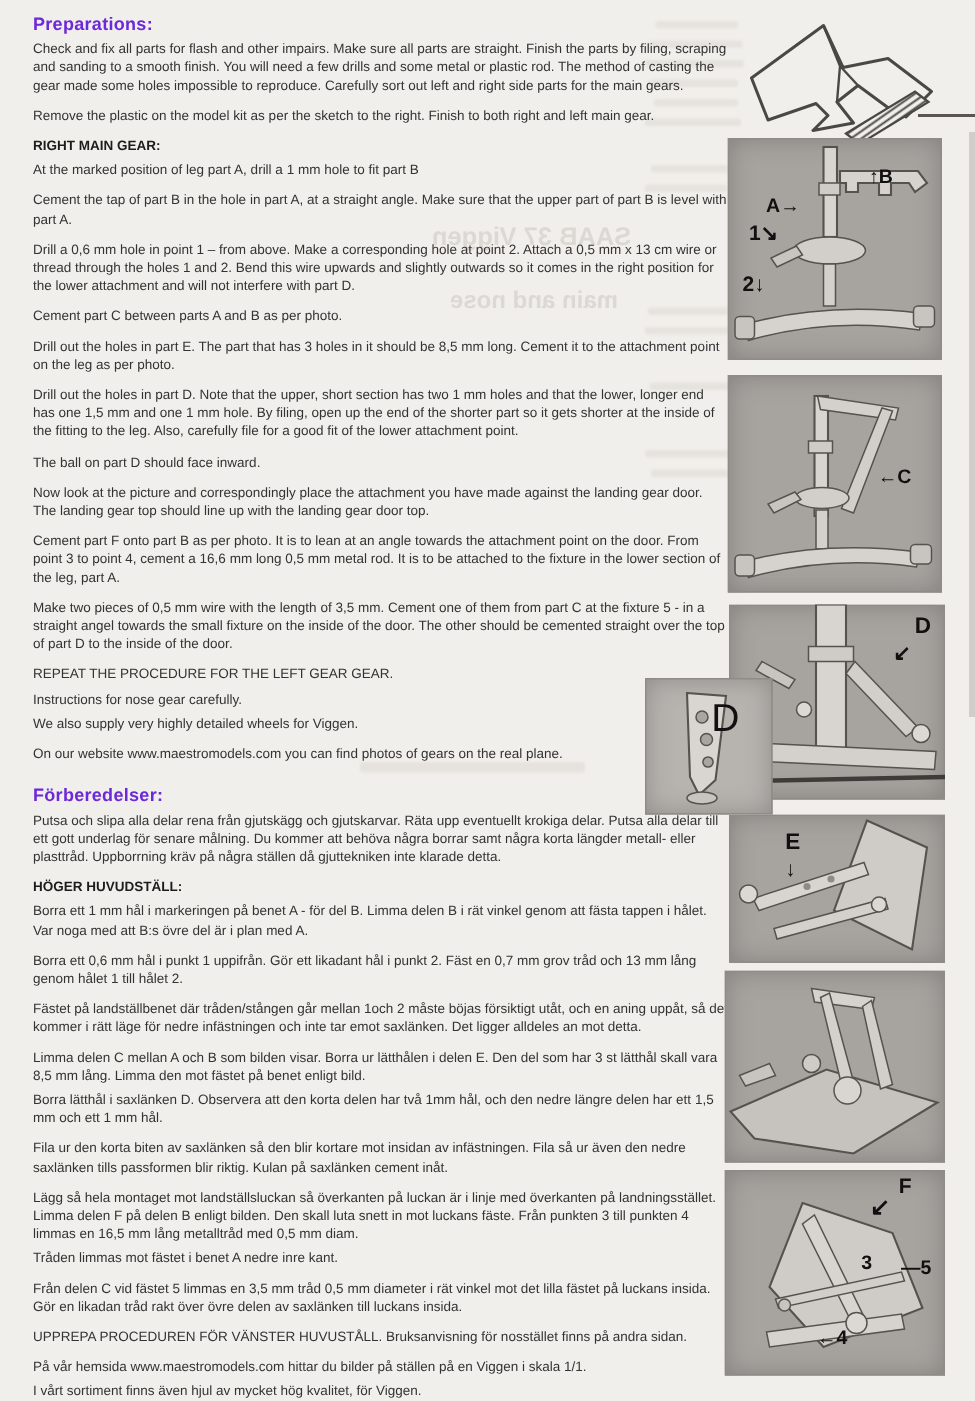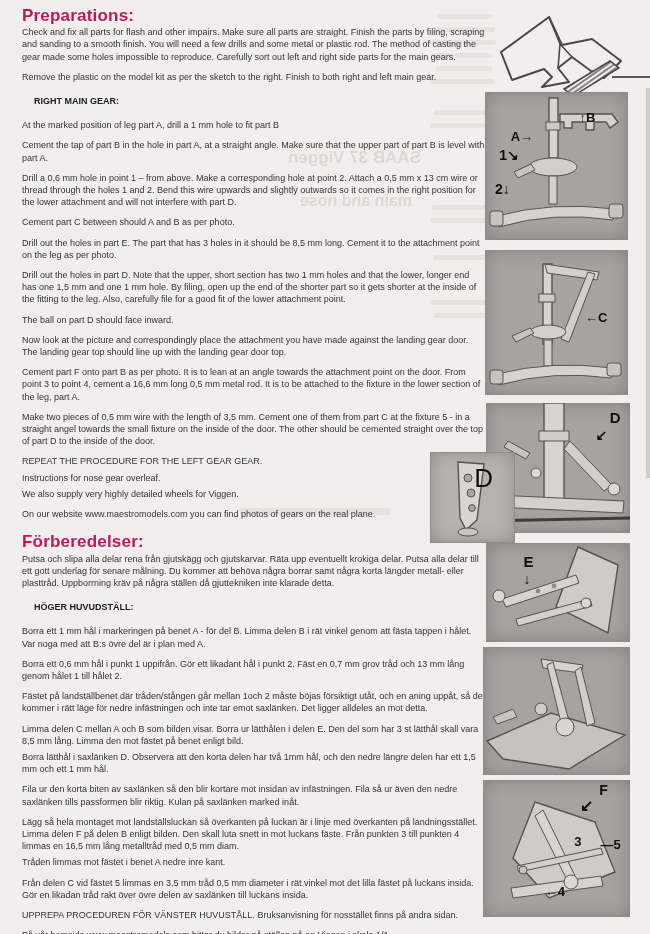--- a/index.html
+++ b/index.html
@@ -10,26 +10,26 @@
     overflow:hidden;
   }
   
   .text-col {
     position:absolute; left:22px; top:10px; width:464px;
     color:#333; font-size:9px; line-height:12.2px;
   }
   .text-col p { margin:4px 0 8px 0; }
   .text-col p.tight { margin-bottom:0; }
   h1.doc {
-    font-size:17px; font-weight:bold; color:#be185d;
+    font-size:12px; font-weight:bold; color:#6d28d9;
     margin:0 0 2px 0; letter-spacing:.2px;
   }
   h1.doc.sv-head { margin-top:16px; }
   h2.doc {
-    font-size:9px; font-weight:bold; color:#1c1c1c; margin:12px;
+    font-size:9px; font-weight:bold; color:#1c1c1c; margin:0;
   }
   
   .ghost-text {
     position:absolute; color:#dcd8d3; font-weight:bold;
     transform:scaleX(-1); filter:blur(.4px); white-space:nowrap;
   }
   .gbar {
     position:absolute; height:5px; background:#e6e3de;
     border-radius:2px; filter:blur(.6px);
   }
@@ -95,41 +95,41 @@
   <div class="gbar" style="left:240px; top:508px; width:150px; height:7px;"></div>
 
   <div class="text-col">
     <h1 class="doc">Preparations:</h1>
     <p>Check and fix all parts for flash and other impairs. Make sure all parts are straight. Finish the parts by filing, scraping and sanding to a smooth finish. You will need a few drills and some metal or plastic rod. The method of casting the gear made some holes impossible to reproduce. Carefully sort out left and right side parts for the main gears.</p>
     <p>Remove the plastic on the model kit as per the sketch to the right. Finish to both right and left main gear.</p>
     <h2 class="doc">RIGHT MAIN GEAR:</h2>
     <p>At the marked position of leg part A, drill a 1 mm hole to fit part B</p>
     <p>Cement the tap of part B in the hole in part A, at a straight angle. Make sure that the upper part of part B is level with part A.</p>
     <p>Drill a 0,6 mm hole in point 1 – from above. Make a corresponding hole at point 2. Attach a 0,5 mm x 13 cm wire or thread through the holes 1 and 2. Bend this wire upwards and slightly outwards so it comes in the right position for the lower attachment and will not interfere with part D.</p>
-    <p>Cement part C between should A and B as per photo.</p>
+    <p>Cement part C between parts A and B as per photo.</p>
     <p>Drill out the holes in part E. The part that has 3 holes in it should be 8,5 mm long. Cement it to the attachment point on the leg as per photo.</p>
     <p>Drill out the holes in part D. Note that the upper, short section has two 1 mm holes and that the lower, longer end has one 1,5 mm and one 1 mm hole. By filing, open up the end of the shorter part so it gets shorter at the inside of the fitting to the leg. Also, carefully file for a good fit of the lower attachment point.</p>
     <p>The ball on part D should face inward.</p>
     <p>Now look at the picture and correspondingly place the attachment you have made against the landing gear door. The landing gear top should line up with the landing gear door top.</p>
     <p>Cement part F onto part B as per photo. It is to lean at an angle towards the attachment point on the door. From point 3 to point 4, cement a 16,6 mm long 0,5 mm metal rod. It is to be attached to the fixture in the lower section of the leg, part A.</p>
     <p>Make two pieces of 0,5 mm wire with the length of 3,5 mm. Cement one of them from part C at the fixture 5 - in a straight angel towards the small fixture on the inside of the door. The other should be cemented straight over the top of part D to the inside of the door.</p>
     <p class="tight">REPEAT THE PROCEDURE FOR THE LEFT GEAR GEAR.</p>
-    <p class="tight">Instructions for nose gear overleaf.</p>
+    <p class="tight">Instructions for nose gear carefully.</p>
     <p>We also supply very highly detailed wheels for Viggen.</p>
     <p>On our website www.maestromodels.com you can find photos of gears on the real plane.</p>
 
     <h1 class="doc sv-head">Förberedelser:</h1>
     <p>Putsa och slipa alla delar rena från gjutskägg och gjutskarvar. Räta upp eventuellt krokiga delar. Putsa alla delar till ett gott underlag för senare målning. Du kommer att behöva några borrar samt några korta längder metall- eller plasttråd. Uppborrning kräv på några ställen då gjuttekniken inte klarade detta.</p>
     <h2 class="doc">HÖGER HUVUDSTÄLL:</h2>
     <p>Borra ett 1 mm hål i markeringen på benet A - för del B. Limma delen B i rät vinkel genom att fästa tappen i hålet. Var noga med att B:s övre del är i plan med A.</p>
     <p>Borra ett 0,6 mm hål i punkt 1 uppifrån. Gör ett likadant hål i punkt 2. Fäst en 0,7 mm grov tråd och 13 mm lång genom hålet 1 till hålet 2.</p>
     <p>Fästet på landställbenet där tråden/stången går mellan 1och 2 måste böjas försiktigt utåt, och en aning uppåt, så det kommer i rätt läge för nedre infästningen och inte tar emot saxlänken. Det ligger alldeles an mot detta.</p>
     <p class="tight">Limma delen C mellan A och B som bilden visar. Borra ur lätthålen i delen E. Den del som har 3 st lätthål skall vara 8,5 mm lång. Limma den mot fästet på benet enligt bild.</p>
     <p>Borra lätthål i saxlänken D. Observera att den korta delen har två 1mm hål, och den nedre längre delen har ett 1,5 mm och ett 1 mm hål.</p>
-    <p>Fila ur den korta biten av saxlänken så den blir kortare mot insidan av infästningen. Fila så ur även den nedre saxlänken tills passformen blir riktig. Kulan på saxlänken marked inåt.</p>
+    <p>Fila ur den korta biten av saxlänken så den blir kortare mot insidan av infästningen. Fila så ur även den nedre saxlänken tills passformen blir riktig. Kulan på saxlänken cement inåt.</p>
     <p class="tight">Lägg så hela montaget mot landställsluckan så överkanten på luckan är i linje med överkanten på landningsstället. Limma delen F på delen B enligt bilden. Den skall luta snett in mot luckans fäste. Från punkten 3 till punkten 4 limmas en 16,5 mm lång metalltråd med 0,5 mm diam.</p>
     <p>Tråden limmas mot fästet i benet A nedre inre kant.</p>
     <p>Från delen C vid fästet 5 limmas en 3,5 mm tråd 0,5 mm diameter i rät vinkel mot det lilla fästet på luckans insida. Gör en likadan tråd rakt över övre delen av saxlänken till luckans insida.</p>
     <p>UPPREPA PROCEDUREN FÖR VÄNSTER HUVUSTÅLL. Bruksanvisning för nosstället finns på andra sidan.</p>
     <p class="tight">På vår hemsida www.maestromodels.com hittar du bilder på ställen på en Viggen i skala 1/1.</p>
     <p class="tight">I vårt sortiment finns även hjul av mycket hög kvalitet, för Viggen.</p>
   </div>
 
   <figure class="sketch">
     <svg viewBox="0 0 140 82">

